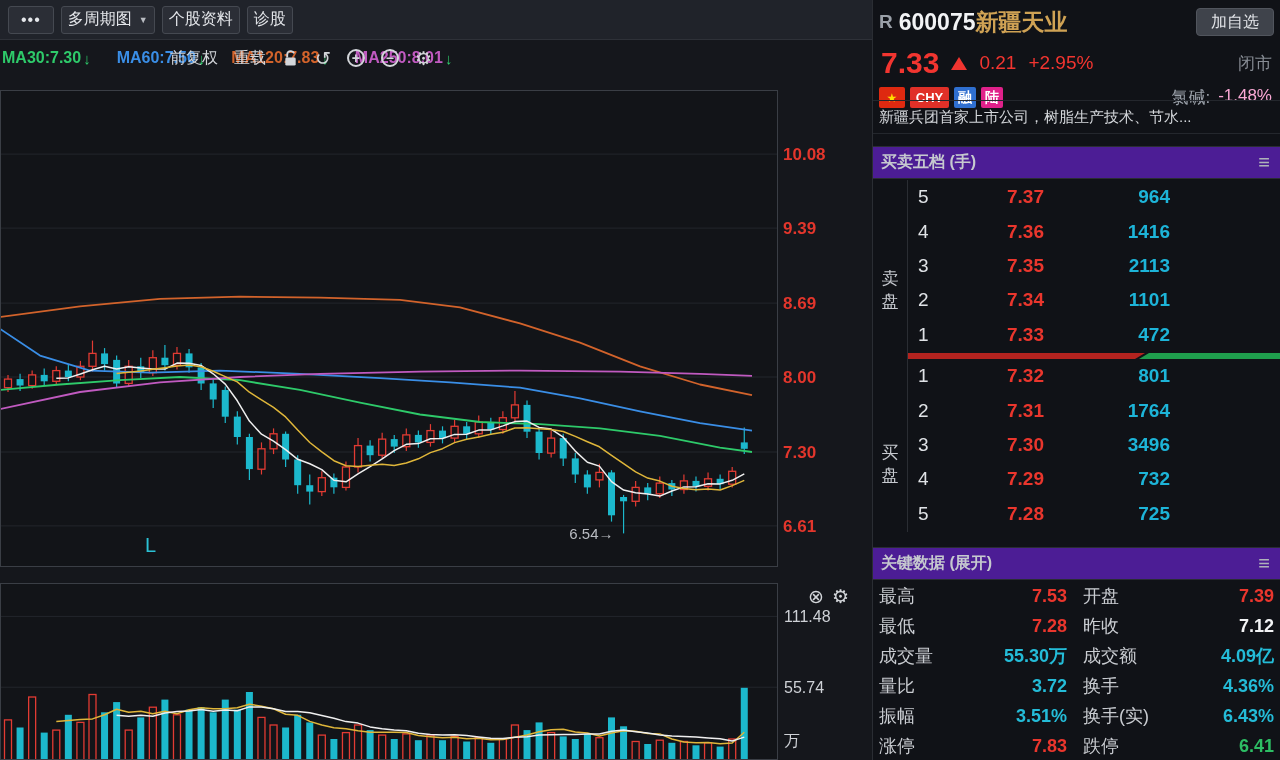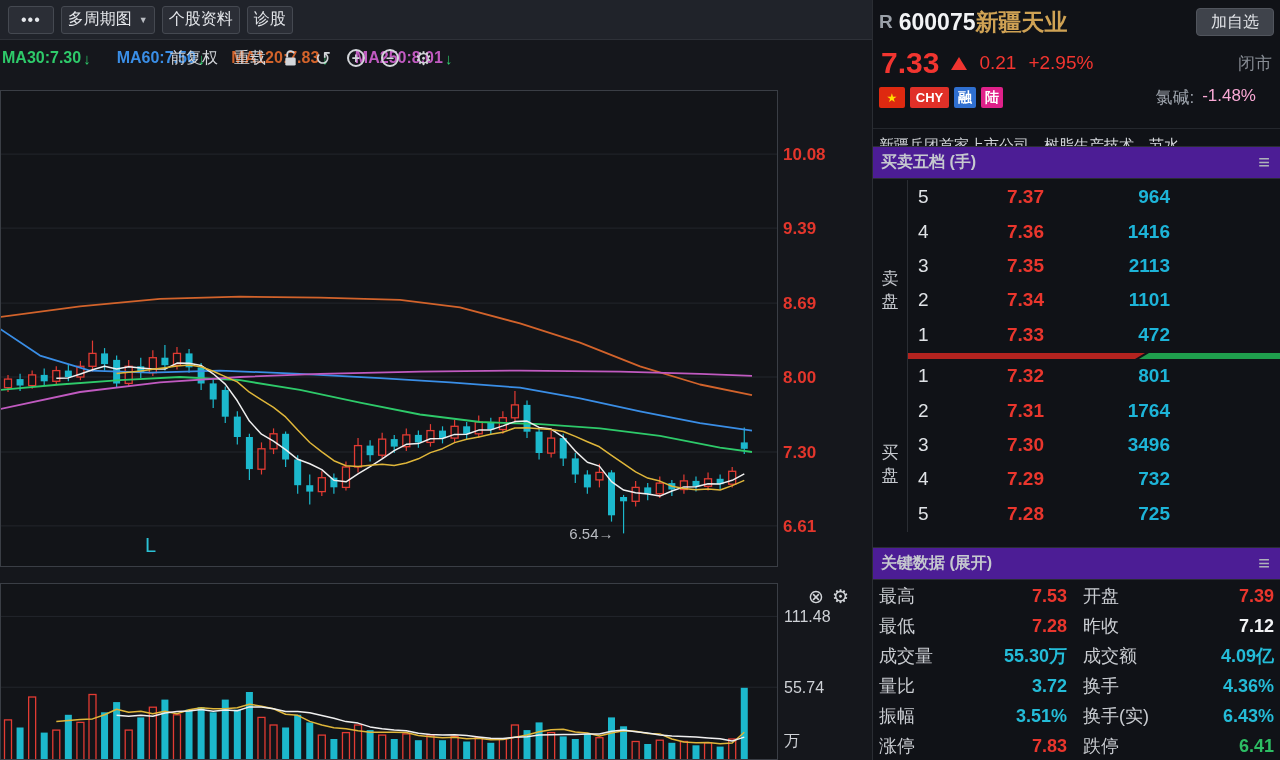--- a/index.html
+++ b/index.html
@@ -48,24 +48,24 @@
   .bigprice{color:#f23530;font-size:30px;font-weight:bold;}
   .uptri{width:0;height:0;border-left:8px solid transparent;border-right:8px solid transparent;border-bottom:13px solid #f23530;}
   .chg{color:#f23530;font-size:19px;}
   .mstatus{position:absolute;right:8px;color:#878c94;font-size:17px;}
   .rp-tags{position:absolute;left:0;top:84px;width:100%;height:27px;display:flex;align-items:center;gap:5px;padding:0 6px;}
   .badge{height:21px;display:flex;align-items:center;justify-content:center;color:#fff;font-size:13px;font-weight:bold;border-radius:2px;}
   .b-flag{width:26px;background:#de2910;color:#ffde00;font-size:12px;}
   .b-chy{width:39px;background:#e03028;}
   .b-rong{width:22px;background:#2f6fd0;font-size:14px;}
   .b-lu{width:22px;background:#e0218a;font-size:14px;}
-  .sector{position:absolute;right:24px;display:flex;gap:8px;font-size:17px;}
+  .sector{position:absolute;right:8px;display:flex;gap:8px;font-size:17px;}
   .sector .lbl{color:#9aa0a9;}
   .sector .val{color:#f9a8d4;font-weight:normal;}
-  .rp-desc{position:absolute;left:0;top:128px;width:100%;height:34px;border-top:1px solid #24272d;border-bottom:1px solid #24272d;display:flex;align-items:center;padding:0 6px;color:#d4d7db;font-size:15px;white-space:nowrap;overflow:hidden;}
+  .rp-desc{position:absolute;left:0;top:100px;width:100%;height:34px;border-top:1px solid #24272d;border-bottom:1px solid #24272d;display:flex;align-items:center;padding:0 6px;color:#d4d7db;font-size:15px;white-space:nowrap;overflow:hidden;}
   .sec-head{position:absolute;left:0;width:100%;height:33px;background:#4c1d95;border-top:1px solid #2a2d33;border-bottom:1px solid #2a2d33;display:flex;align-items:center;padding:0 8px;color:#c6c9cf;font-size:16px;font-weight:bold;}
   .sec-head .burger{position:absolute;right:10px;font-size:20px;color:#aeb2b9;cursor:pointer;font-weight:normal;}
   .bookhead{top:146px;}
   .keyhead{top:547px;}
   .rp-book{position:absolute;left:0;top:180px;width:100%;height:352px;}
   .book-side{position:absolute;left:0;top:0;width:34px;height:100%;}
   .book-side div{position:absolute;width:100%;text-align:center;color:#c6c9cf;font-size:17px;line-height:1.35;}
   .side-sell{top:88px;}
   .side-buy{top:262px;}
   .book-rows{position:absolute;left:34px;top:0;right:0;height:100%;border-left:1px solid #2a2d33;}

